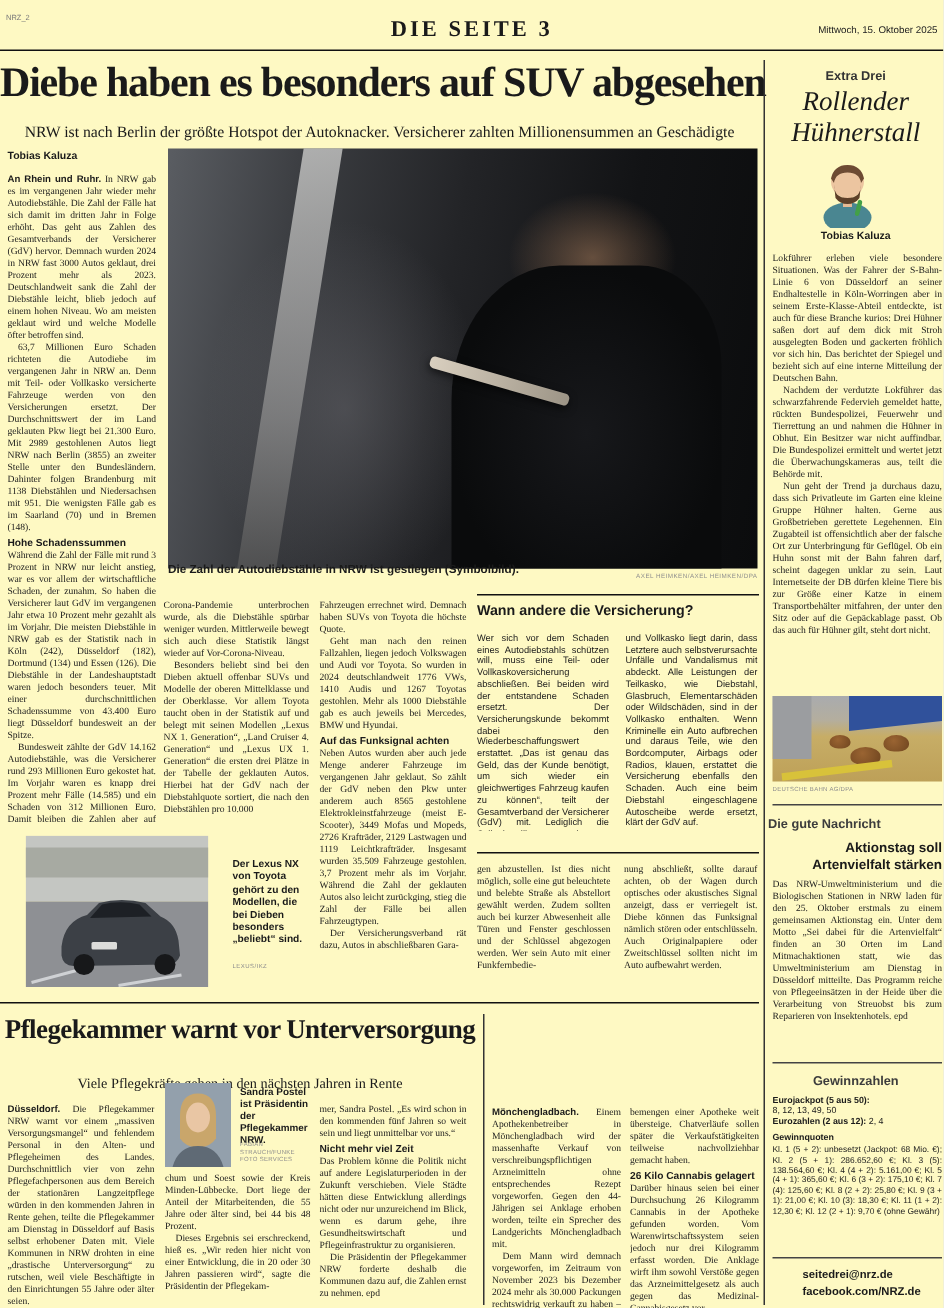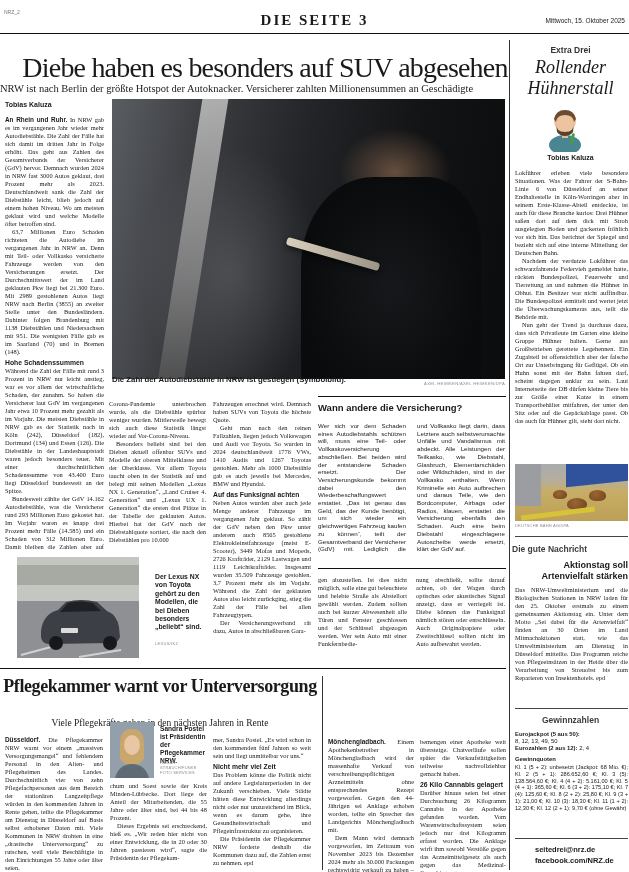--- a/index.html
+++ b/index.html
@@ -1,28 +1,28 @@
 <!DOCTYPE html>
 <html><head>
 <meta charset="utf-8">
 <style>
   html,body{margin:0;padding:0;background:#e8e8e4;}
-  #page{position:relative;width:629px;height:872px;background:#ffffff;overflow:hidden;
+  #page{position:relative;width:629px;height:872px;background:#fef9c3;overflow:hidden;
         font-family:"Liberation Serif",serif;color:#1a1a1a;}
   .abs{position:absolute;}
   p{margin:0;}
   
   #ed-code{left:4px;top:9px;font:5px "Liberation Sans",sans-serif;color:#777;}
   #page-title{left:0;top:12px;width:629px;text-align:center;font-weight:bold;font-size:15px;letter-spacing:2px;}
   #issue-date{right:4px;top:17px;font:6.5px "Liberation Sans",sans-serif;color:#222;}
   .hrule{background:#111;height:1.4px;}
   #masthead-rule{left:0;top:33px;width:629px;}
   
   #lead-headline{left:0;top:40px;width:506px;text-align:center;font-size:28px;letter-spacing:-0.8px;white-space:nowrap;}
-  #lead-subheadline{left:0;top:83px;width:506px;font-size:10.5px;}
+  #lead-subheadline{left:0;top:83px;width:506px;text-align:center;font-size:10.5px;}
   #lead-byline{left:5px;top:101px;font:bold 7px "Liberation Sans",sans-serif;}
   .body{font-size:6.4px;line-height:8px;text-align:justify;overflow:hidden;}
   .body p + p{text-indent:7px;}
   .dateline{font-family:"Liberation Sans",sans-serif;font-weight:bold;}
   .colsub{font:bold 6.8px "Liberation Sans",sans-serif;margin:3px 0 1px 0;}
   #lead-col1{left:5px;top:116px;width:99px;height:434px;}
   #lead-col2{left:109px;top:400px;width:97px;height:156px;}
   #lead-col3{left:213px;top:400px;width:98px;height:262px;}
   #lead-col4{left:318px;top:576px;width:89px;height:86px;}
   #lead-col5{left:416px;top:576px;width:89px;height:84px;}
@@ -103,21 +103,21 @@
 </head>
 <body>
 
 <div id="page">
 
   <div class="abs" id="ed-code">NRZ_2</div>
   <div class="abs" id="page-title">DIE SEITE 3</div>
   <div class="abs" id="issue-date">Mittwoch, 15. Oktober 2025</div>
   <div class="abs hrule" id="masthead-rule"></div>
 
-  <h1 class="abs" id="lead-headline" style="margin:12px;font-weight:normal;">Diebe haben es besonders auf SUV abgesehen</h1>
+  <h1 class="abs" id="lead-headline" style="margin:0;font-weight:bold;">Diebe haben es besonders auf SUV abgesehen</h1>
   <div class="abs" id="lead-subheadline">NRW ist nach Berlin der größte Hotspot der Autoknacker. Versicherer zahlten Millionensummen an Geschädigte</div>
   <div class="abs" id="lead-byline">Tobias Kaluza</div>
 
   <div class="abs body" id="lead-col1">
     <p><span class="dateline">An Rhein und Ruhr.</span> <span>In NRW gab es im vergangenen Jahr wieder mehr Autodiebstähle. Die Zahl der Fälle hat sich damit im dritten Jahr in Folge erhöht. Das geht aus Zahlen des Gesamtverbands der Versicherer (GdV) hervor. Demnach wurden 2024 in NRW fast 3000 Autos geklaut, drei Prozent mehr als 2023. Deutschlandweit sank die Zahl der Diebstähle leicht, blieb jedoch auf einem hohen Niveau. Wo am meisten geklaut wird und welche Modelle öfter betroffen sind.</span></p>
     <p>63,7 Millionen Euro Schaden richteten die Autodiebe im vergangenen Jahr in NRW an. Denn mit Teil- oder Vollkasko versicherte Fahrzeuge werden von den Versicherungen ersetzt. Der Durchschnittswert der im Land geklauten Pkw liegt bei 21.300 Euro. Mit 2989 gestohlenen Autos liegt NRW nach Berlin (3855) an zweiter Stelle unter den Bundesländern. Dahinter folgen Brandenburg mit 1138 Diebstählen und Niedersachsen mit 951. Die wenigsten Fälle gab es im Saarland (70) und in Bremen (148).</p>
     <div class="colsub">Hohe Schadenssummen</div>
     <p>Während die Zahl der Fälle mit rund 3 Prozent in NRW nur leicht anstieg, war es vor allem der wirtschaftliche Schaden, der zunahm. So haben die Versicherer laut GdV im vergangenen Jahr etwa 10 Prozent mehr gezahlt als im Vorjahr. Die meisten Diebstähle in NRW gab es der Statistik nach in Köln (242), Düsseldorf (182), Dortmund (134) und Essen (126). Die Diebstähle in der Landeshauptstadt waren jedoch besonders teuer. Mit einer durchschnittlichen Schadenssumme von 43.400 Euro liegt Düsseldorf bundesweit an der Spitze.</p>
     <p>Bundesweit zählte der GdV 14.162 Autodiebstähle, was die Versicherer rund 293 Millionen Euro gekostet hat. Im Vorjahr waren es knapp drei Prozent mehr Fälle (14.585) und ein Schaden von 312 Millionen Euro. Damit bleiben die Zahlen aber auf einem anhaltend hohen Niveau, das nur durch die</p>
   </div>

